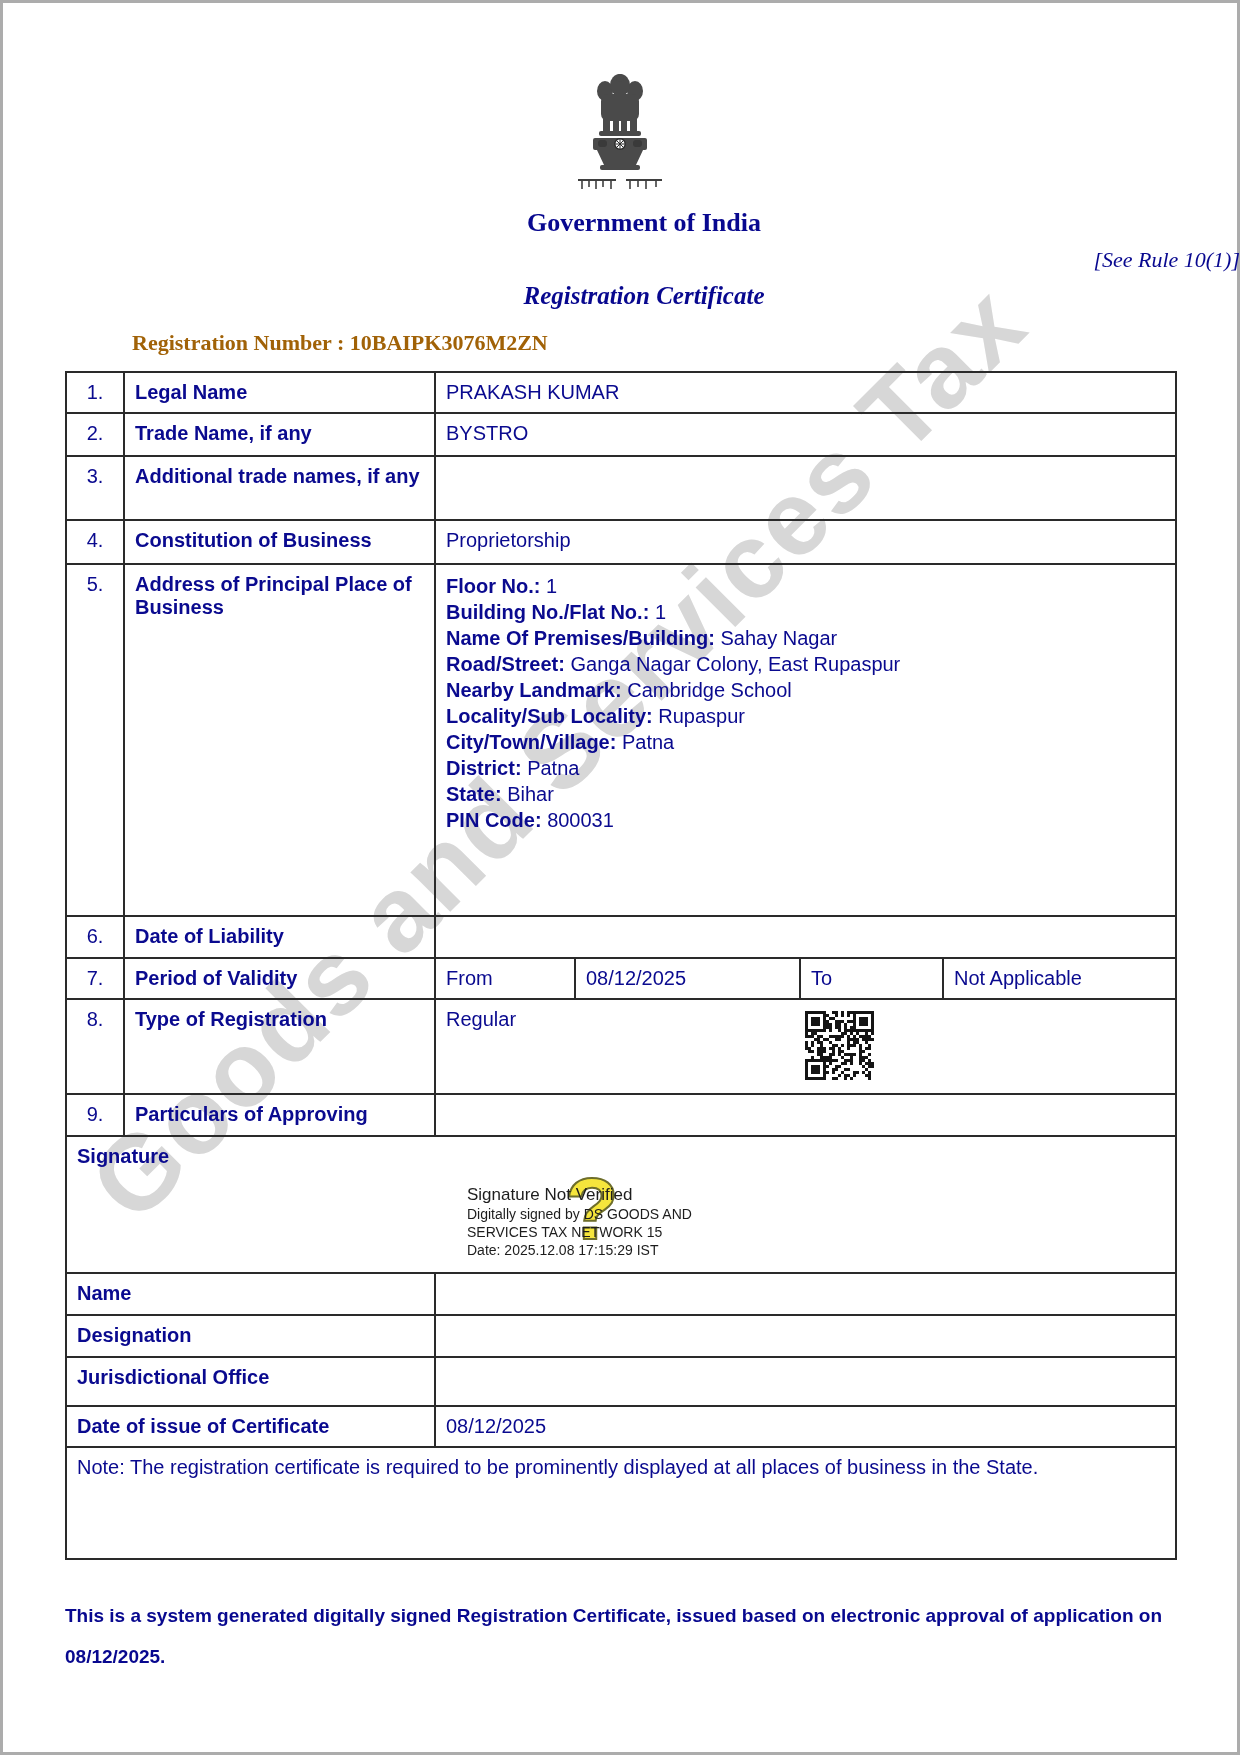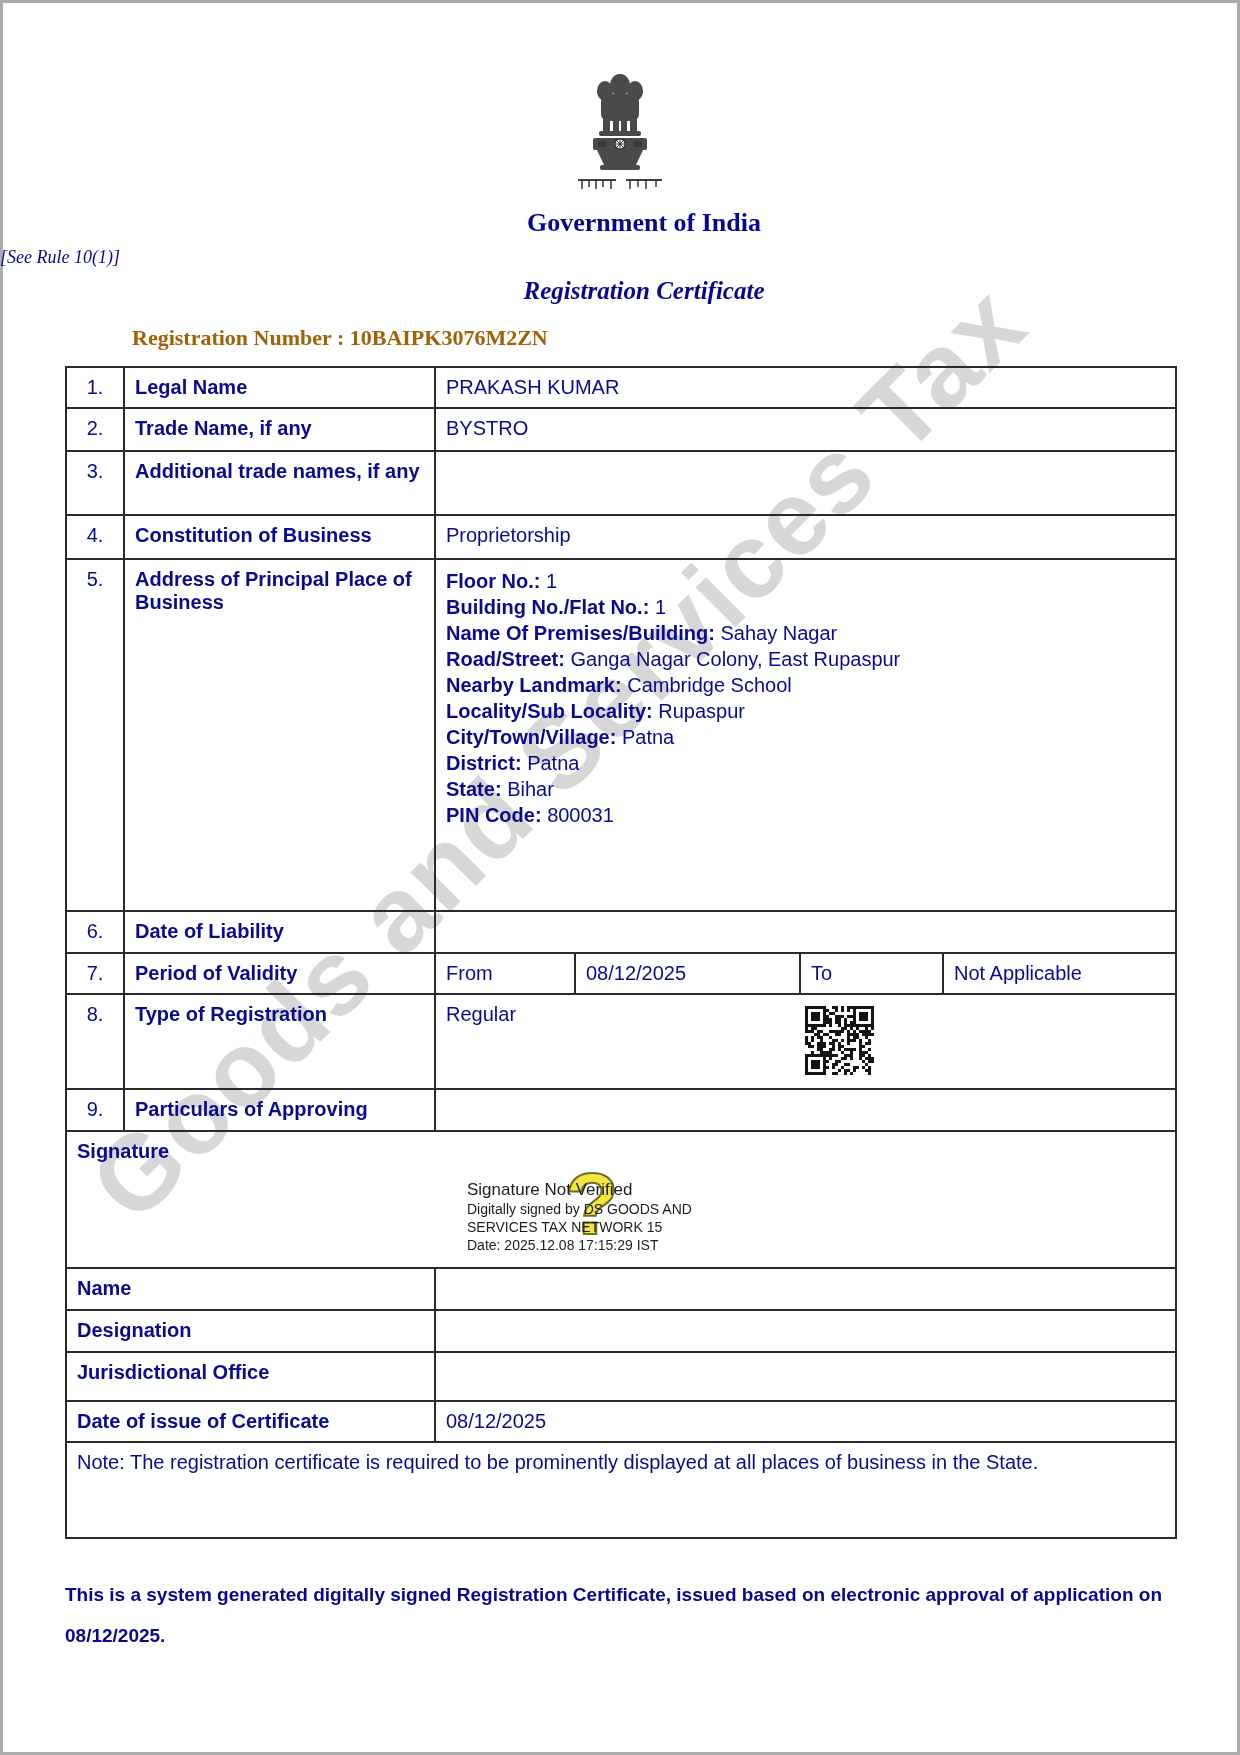--- a/index.html
+++ b/index.html
@@ -31,23 +31,23 @@
   .title{
     text-align:center;
     font-family:"Liberation Serif", serif;
     font-weight:bold;
     color:#08088f;
     padding-left:48px;
   }
   .gov{margin-top:16px;font-size:26px;}
   .form{margin-top:11px;font-size:25px;}
   .rule{
-    margin-top:9px;text-align:left;
+    margin-top:9px;text-align:right;
     font-family:"Liberation Serif", serif;
-    font-style:italic;color:#08088f;font-size:18px;
+    font-style:italic;color:#08088f;font-size:22px;
   }
   .cert{margin-top:9px;font-size:25px;font-style:italic;}
   .regnum{
     margin:20px 0 0 132px;
     font-family:"Liberation Serif", serif;
     font-weight:bold;color:#a16207;font-size:22px;
   }
   table.cert-table{
     border-collapse:collapse;
     table-layout:fixed;
@@ -548,21 +548,21 @@
       <tr style="height:49px">
         <td colspan="2" class="lbl">Jurisdictional Office</td>
         <td colspan="4"></td>
       </tr>
 
       <tr style="height:41px">
         <td colspan="2" class="lbl">Date of issue of Certificate</td>
         <td colspan="4">08/12/2025</td>
       </tr>
 
-      <tr style="height:96px">
+      <tr style="height:112px">
         <td colspan="6" class="notecell">Note: The registration certificate is required to be prominently displayed at all places of business in the State.</td>
       </tr>
     </tbody>
       </table>
 
     <div class="footer">This is a system generated digitally signed Registration Certificate, issued based on electronic approval of application on 08/12/2025.</div>
 
   </div>
 </div>
 

